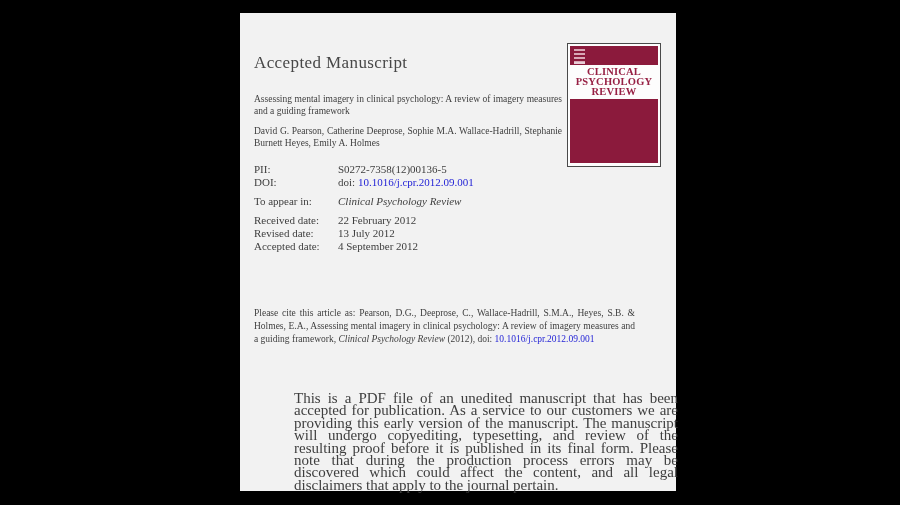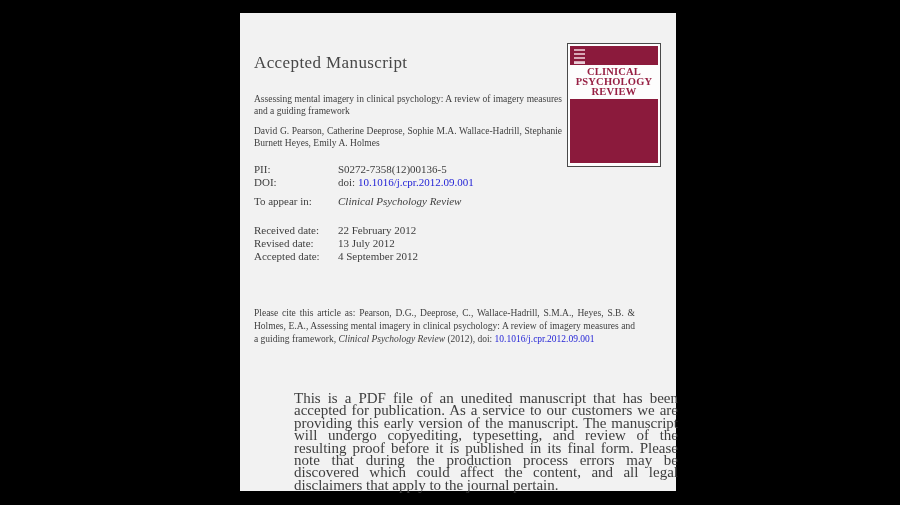--- a/index.html
+++ b/index.html
@@ -10,21 +10,21 @@
   .heading{position:absolute;left:14px;top:40px;font-size:17px;color:#474747;
            letter-spacing:.4px;}
   .article-title{position:absolute;left:14px;top:81px;width:308px;
                  font-size:9.5px;line-height:11.5px;text-align:justify;color:#3e3e3e;}
   .authors{position:absolute;left:14px;top:113px;width:308px;
            font-size:9.5px;line-height:11.5px;text-align:justify;color:#3e3e3e;}
   .meta{position:absolute;left:14px;top:150px;font-size:11px;color:#3e3e3e;}
   .meta-row{display:flex;line-height:13px;}
   .meta-row .lbl{width:84px;flex:0 0 84px;}
   .meta-row.gap-before-lg{margin-top:6px;align-items:flex-end;}
-  .meta-row.gap-before-xl{margin-top:16px;}
+  .meta-row.gap-before-xl{margin-top:6px;}
   .italic{font-style:italic;}
   a.doc-link{color:#2424d6;text-decoration:none;cursor:pointer;}
   .citation{position:absolute;left:14px;top:294px;width:381px;
             font-size:9.5px;line-height:13.2px;text-align:justify;color:#3e3e3e;}
   .disclaimer{position:absolute;left:14px;top:379px;width:384px;
               font-size:15px;line-height:12.4px;text-align:justify;color:#3e3e3e;margin-left:40px;}
   
   .cover{position:absolute;left:327px;top:30px;width:94px;height:124px;
          background:#fdfdfd;border:1px solid #4a4a4a;box-sizing:border-box;}
   .cover-band{position:absolute;left:2px;right:2px;top:2px;height:19px;background:#8b1a3c;}

